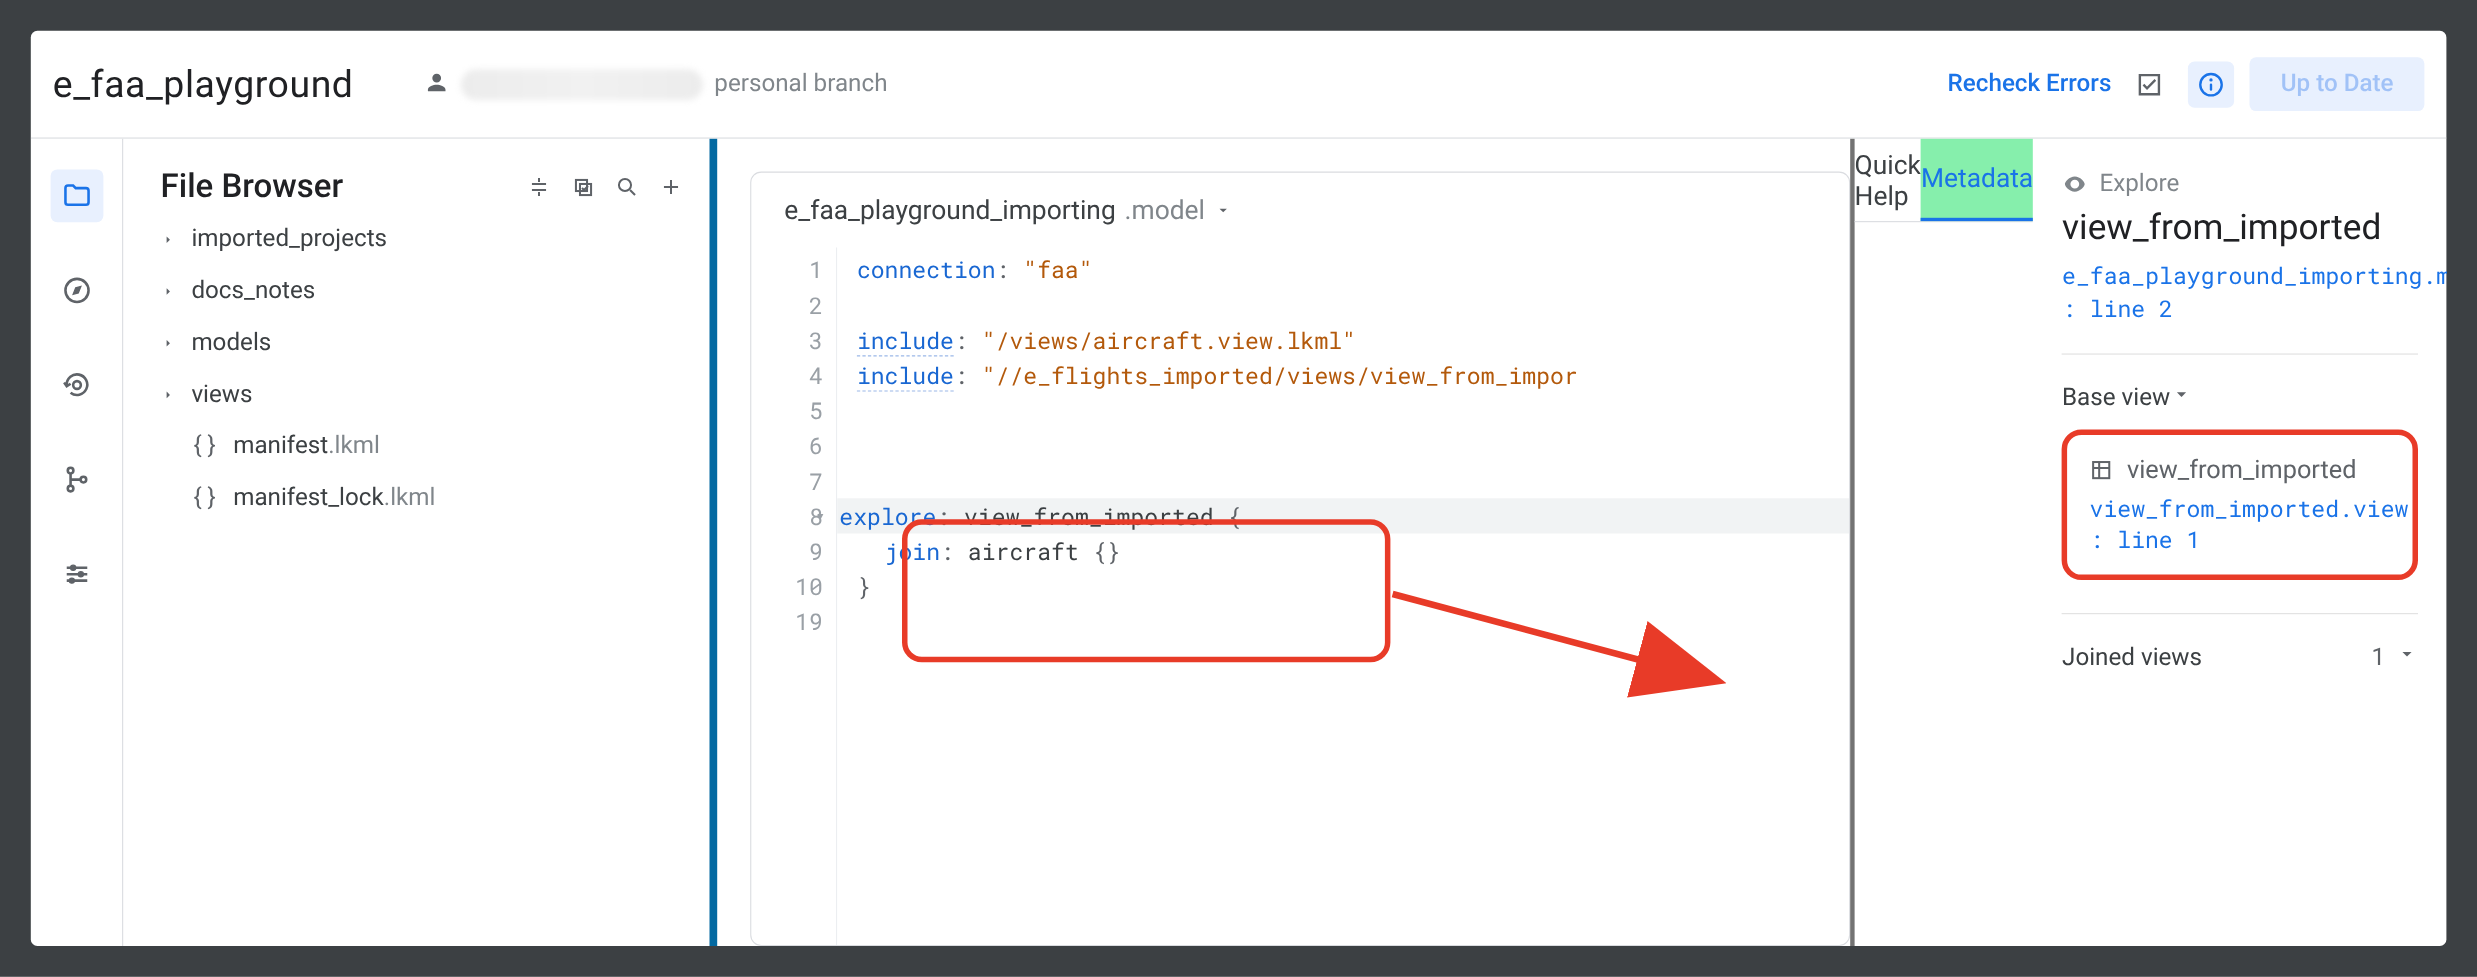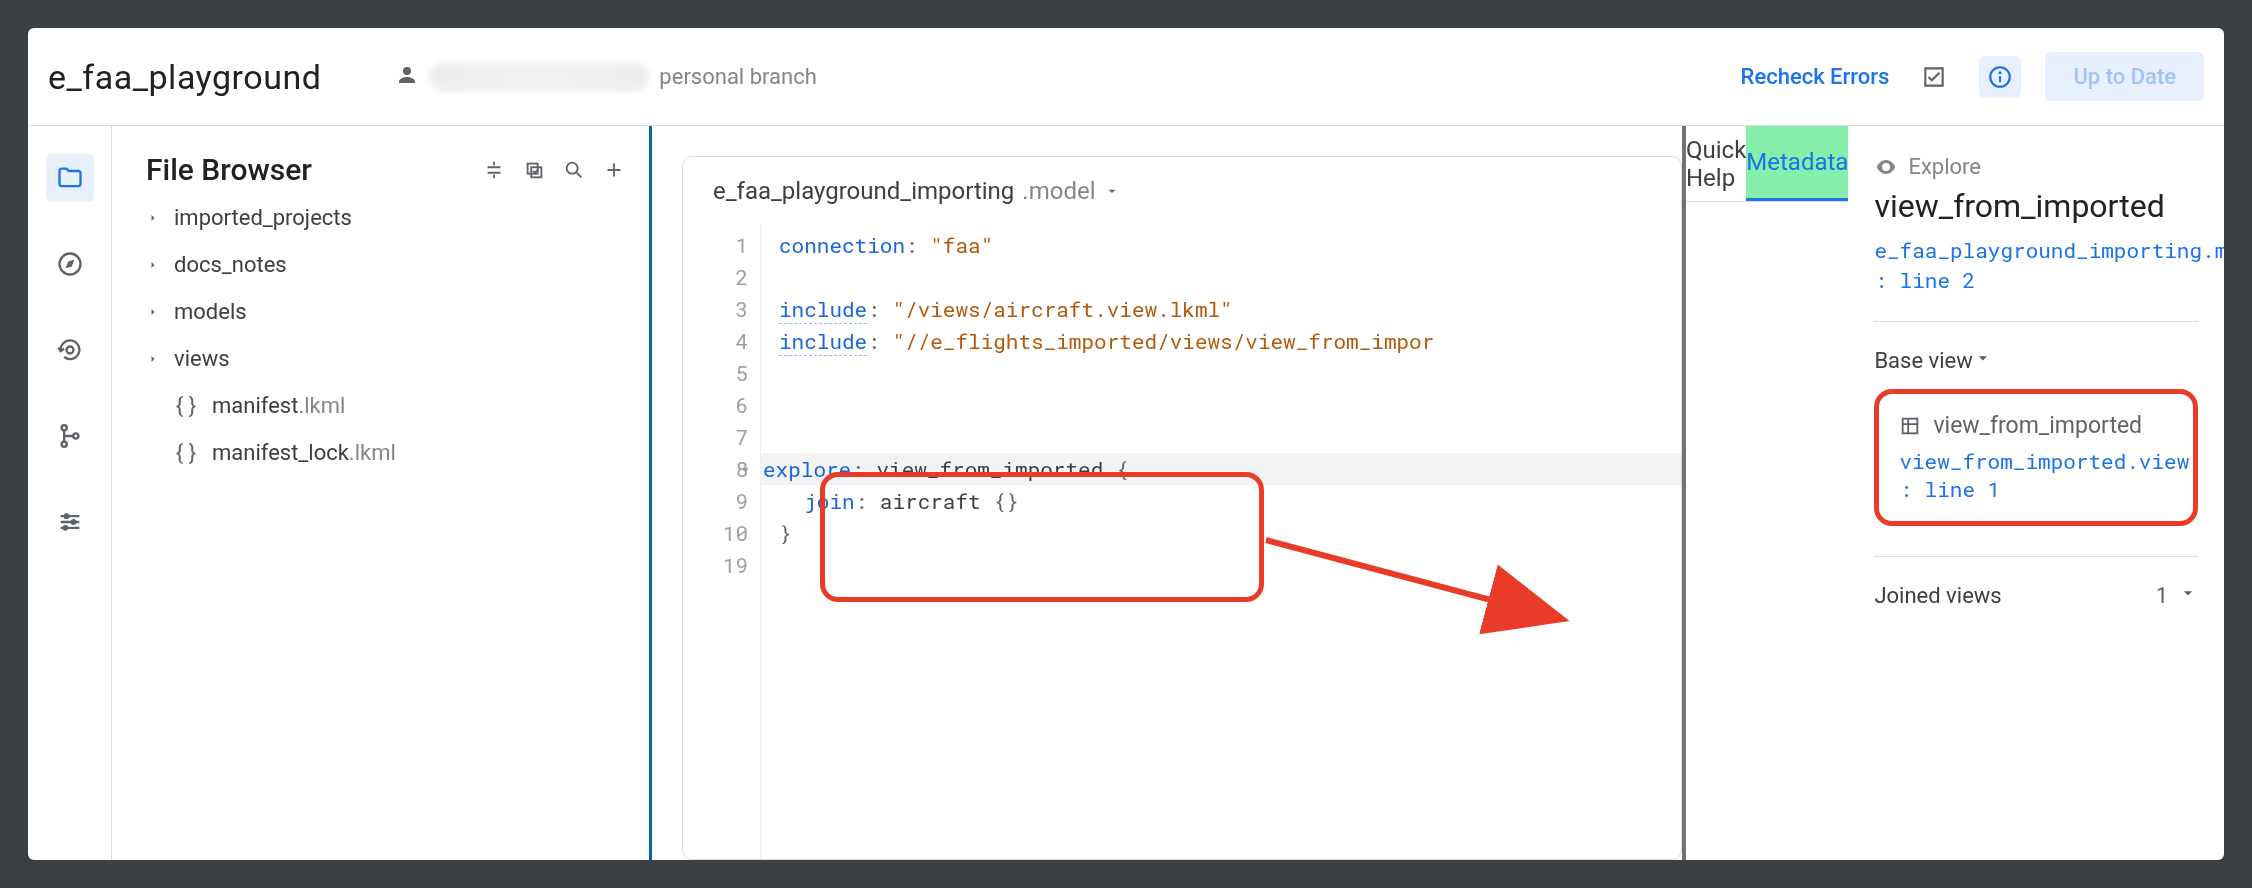--- a/index.html
+++ b/index.html
@@ -19,21 +19,21 @@
     overflow: hidden;
     position: relative;
   }
   
   .topbar {
     height: 98px;
     border-bottom: 1px solid #dadce0;
     display: flex;
     align-items: center;
     padding: 0 20px;
-    gap: 24px;
+    gap: 14px;
   }
   .project-title {
     font-size: 34px;
     font-weight: 400;
     letter-spacing: .5px;
     color: #202124;
     white-space: nowrap;
   }
   .user-chunk {
     display: flex;
@@ -78,21 +78,21 @@
   .rail-btn{
     width:48px;height:48px;border-radius:6px;
     display:flex;align-items:center;justify-content:center;
     cursor:pointer;
   }
   .rail-btn svg{width:28px;height:28px;fill:#5f6368;stroke:#5f6368;}
   .rail-btn.active{background:#e8f0fe;}
   .rail-btn.active svg{fill:#1a73e8;stroke:#1a73e8;}
   
   .file-browser{
-    width:540px; border-right:3px solid #0369a1;
+    width:540px; border-right:7px solid #0369a1;
     padding:26px 20px 0 34px;
   }
   .fb-header{display:flex;align-items:center;gap:10px;}
   .fb-title{font-size:30px;font-weight:500;flex:1;}
   .fb-tool{width:30px;height:30px;display:flex;align-items:center;justify-content:center;cursor:pointer;}
   .fb-tool svg{width:22px;height:22px;fill:#5f6368;stroke:#5f6368;}
   .fb-tree{margin-top:18px;display:flex;flex-direction:column;gap:22px;}
   .tree-row{display:flex;align-items:center;gap:14px;cursor:pointer;font-size:22px;color:#3c4043;}
   .tree-caret{width:14px;display:flex;justify-content:center;}
   .tree-caret svg{width:12px;height:12px;fill:#5f6368;}

